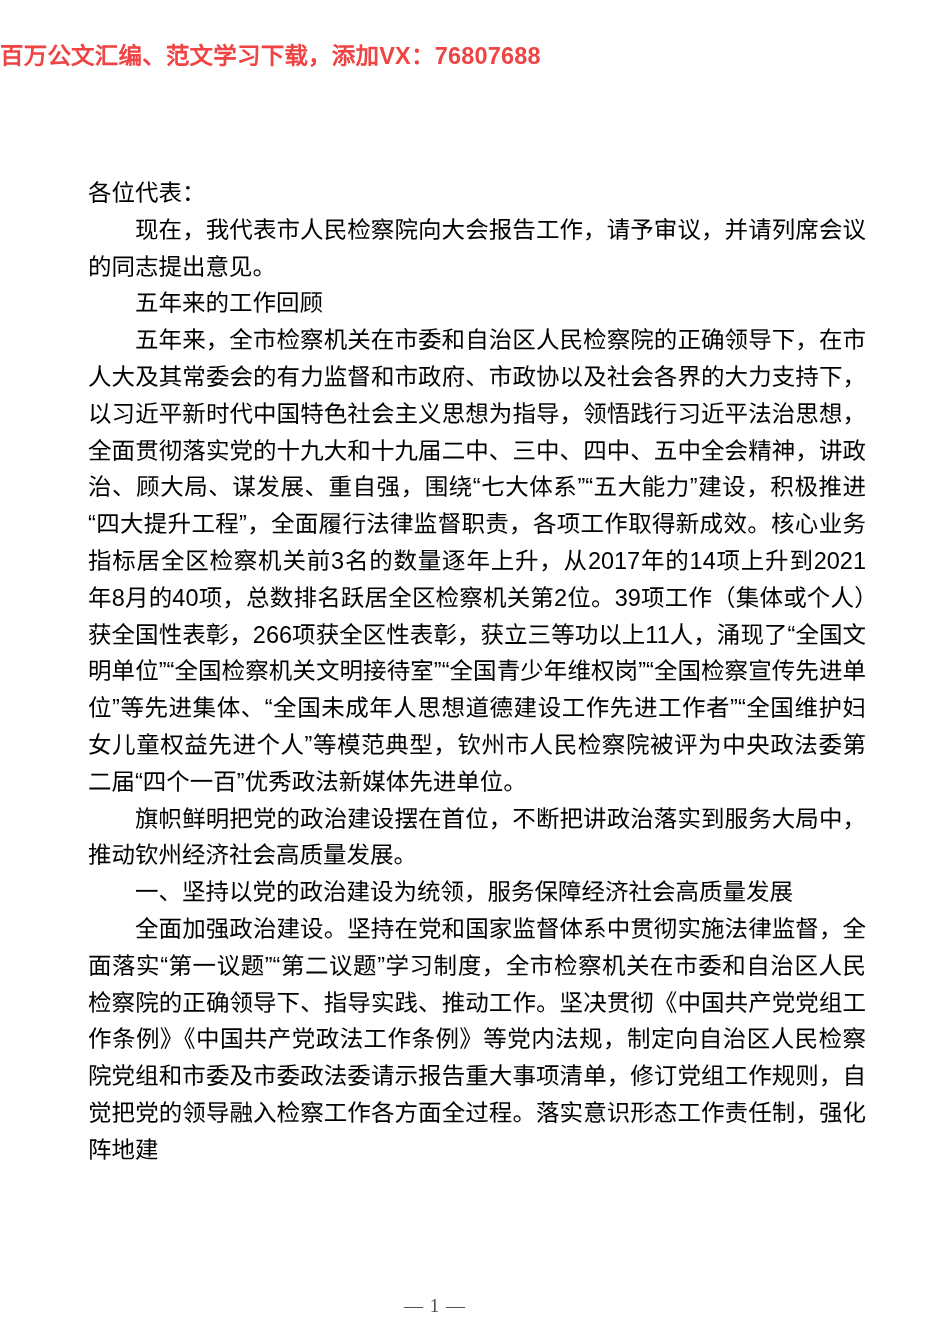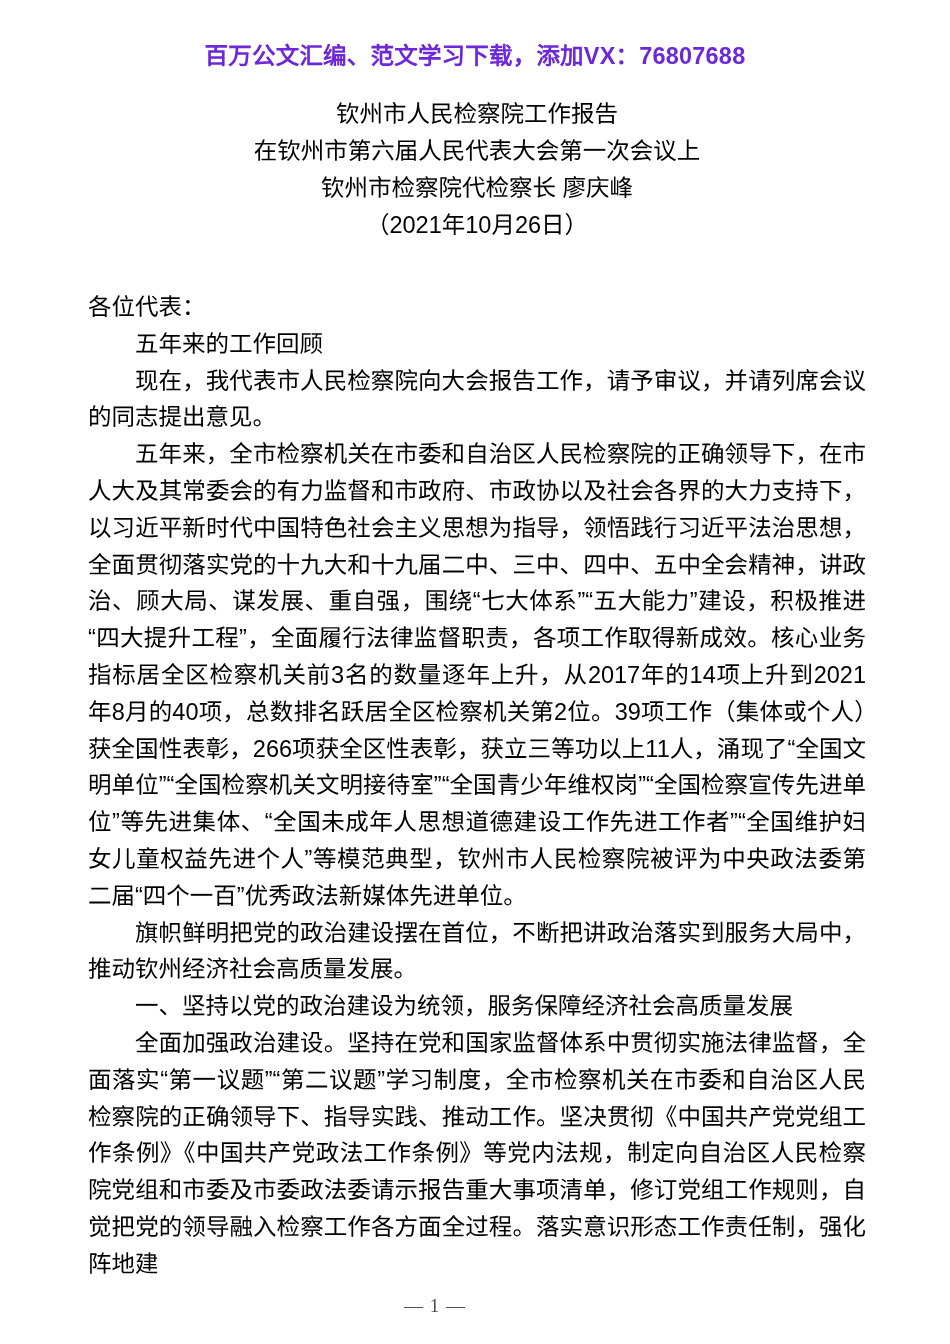--- a/index.html
+++ b/index.html
@@ -20,22 +20,22 @@
     overflow: hidden;
     box-sizing: border-box;
   }
 
   
   .promo-banner {
     position: absolute;
     top: 42px;
     left: 0;
     width: 950px;
-    text-align: center;
-    color: #6d28d9;
+    text-align: left;
+    color: #ef4444;
     font-size: 23.5px;
     font-weight: 700;
     letter-spacing: 0.2px;
     line-height: 1.2;
     white-space: nowrap;
   }
 
   
   .doc {
     position: absolute;
@@ -65,20 +65,21 @@
     text-align: justify;
     text-justify: inter-ideograph;
     margin: 0;
     letter-spacing: 0;
   }
   .para.indent {
     text-indent: 2em;
   }
   .para.flush {
     text-indent: 0;
+    margin-top: 34px;
   }
 
   
   .page-number {
     position: absolute;
     left: 0;
     top: 1295px;
     width: 950px;
     text-align: center;
     font-family: "Liberation Serif", "DejaVu Serif", serif;
@@ -91,34 +92,28 @@
 </style>
 </head>
 <body>
 
 <div id="page">
 
   <div class="promo-banner">百万公文汇编、范文学习下载，添加VX：76807688</div>
 
   <div class="doc">
 
-    <div class="title-block">
-      <div class="title-line">钦州市人民检察院工作报告</div>
-      <div class="title-line">在钦州市第六届人民代表大会第一次会议上</div>
-      <div class="title-line">钦州市检察院代检察长  廖庆峰</div>
-      <div class="title-line">（2021年10月26日）</div>
-    </div>
 
     <div class="spacer-1"></div>
 
     <p class="para flush">各位代表：</p>
 
+    <p class="para indent">现在，我代表市人民检察院向大会报告工作，请予审议，并请列席会议的同志提出意见。</p>
+
     <p class="para indent">五年来的工作回顾</p>
-
-    <p class="para indent">现在，我代表市人民检察院向大会报告工作，请予审议，并请列席会议的同志提出意见。</p>
 
     <p class="para indent">五年来，全市检察机关在市委和自治区人民检察院的正确领导下，在市人大及其常委会的有力监督和市政府、市政协以及社会各界的大力支持下，以习近平新时代中国特色社会主义思想为指导，领悟践行习近平法治思想，全面贯彻落实党的十九大和十九届二中、三中、四中、五中全会精神，讲政治、顾大局、谋发展、重自强，围绕“七大体系”“五大能力”建设，积极推进“四大提升工程”，全面履行法律监督职责，各项工作取得新成效。核心业务指标居全区检察机关前3名的数量逐年上升，从2017年的14项上升到2021年8月的40项，总数排名跃居全区检察机关第2位。39项工作（集体或个人）获全国性表彰，266项获全区性表彰，获立三等功以上11人，涌现了“全国文明单位”“全国检察机关文明接待室”“全国青少年维权岗”“全国检察宣传先进单位”等先进集体、“全国未成年人思想道德建设工作先进工作者”“全国维护妇女儿童权益先进个人”等模范典型，钦州市人民检察院被评为中央政法委第二届“四个一百”优秀政法新媒体先进单位。</p>
 
     <p class="para indent">旗帜鲜明把党的政治建设摆在首位，不断把讲政治落实到服务大局中，推动钦州经济社会高质量发展。</p>
 
     <p class="para indent">一、坚持以党的政治建设为统领，服务保障经济社会高质量发展</p>
 
     <p class="para indent">全面加强政治建设。坚持在党和国家监督体系中贯彻实施法律监督，全面落实“第一议题”“第二议题”学习制度，全市检察机关在市委和自治区人民检察院的正确领导下、指导实践、推动工作。坚决贯彻《中国共产党党组工作条例》《中国共产党政法工作条例》等党内法规，制定向自治区人民检察院党组和市委及市委政法委请示报告重大事项清单，修订党组工作规则，自觉把党的领导融入检察工作各方面全过程。落实意识形态工作责任制，强化阵地建</p>
 
   </div>

